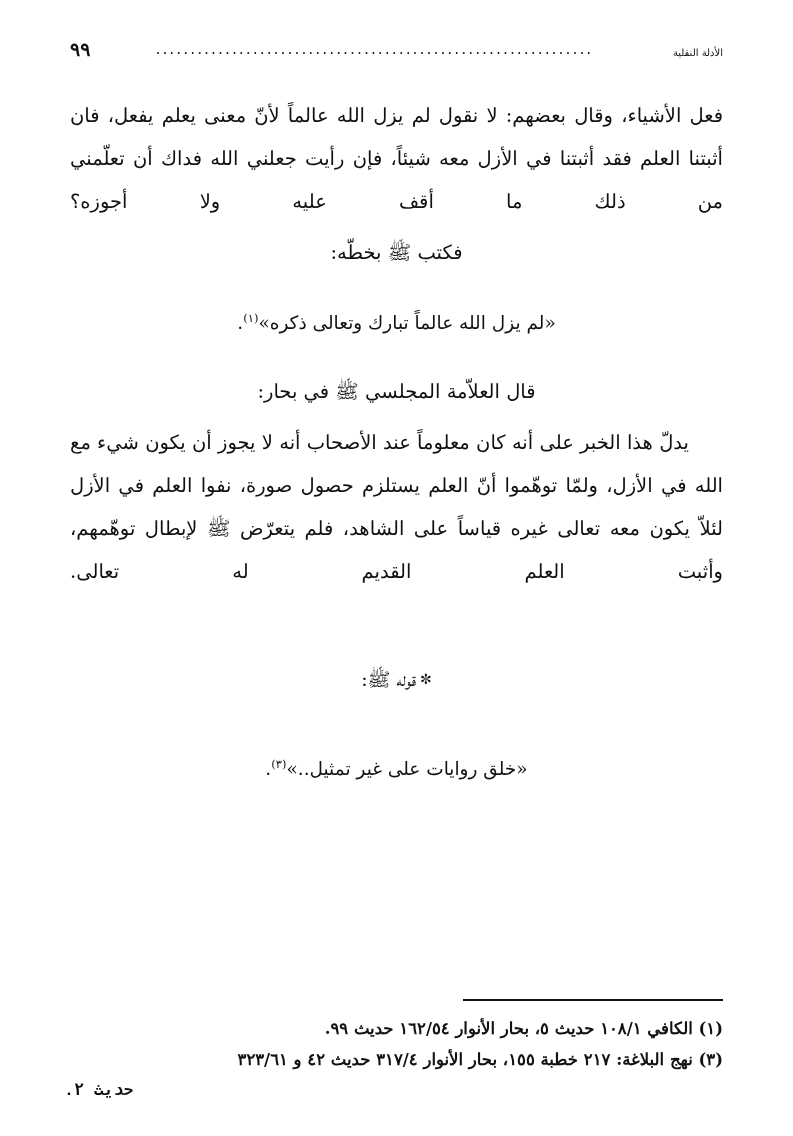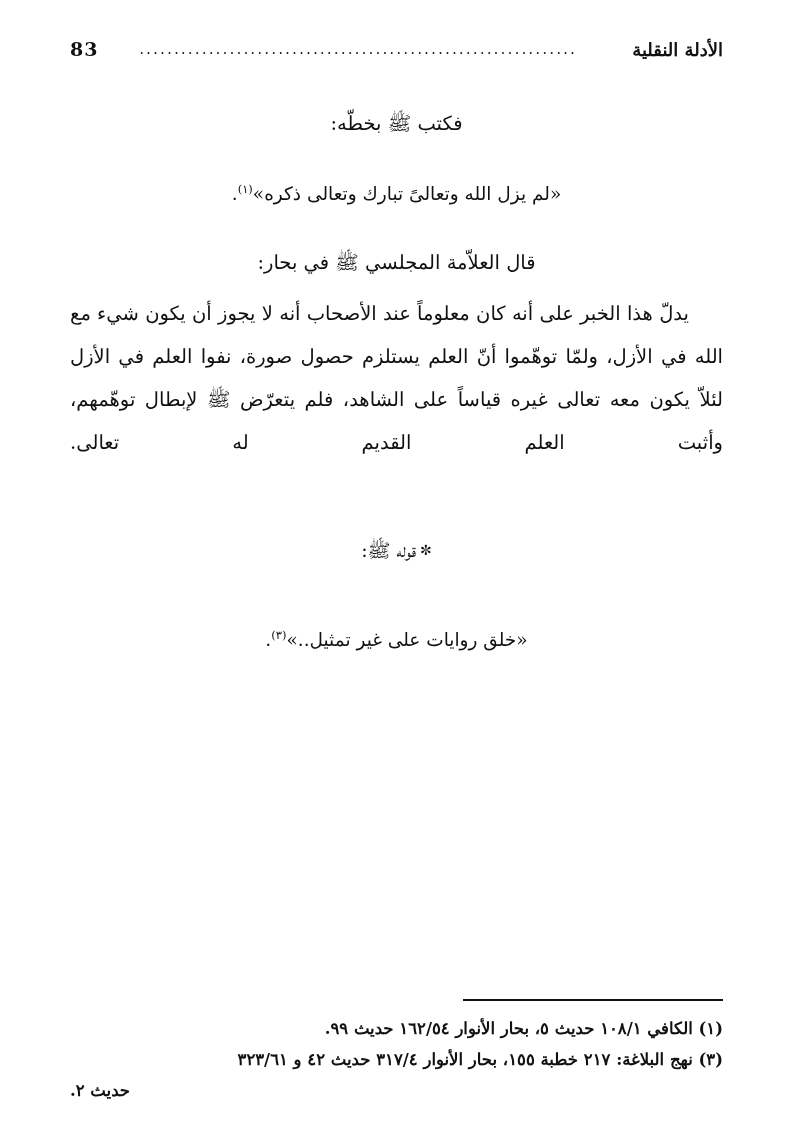--- a/index.html
+++ b/index.html
@@ -30,22 +30,22 @@
     display: flex;
     flex-direction: row;
     align-items: baseline;
     justify-content: space-between;
     width: 100%;
     margin-top: 8px;
     margin-bottom: 34px;
     direction: rtl;
   }
   .header-title {
-    font-size: 18px;
-    font-weight: bold;
+    font-size: 10px;
+    font-weight: normal;
     white-space: nowrap;
     letter-spacing: 0px;
     margin-left: 14px;
   }
   .header-dots {
     flex: 1 1 auto;
     margin: 0 8px;
     overflow: hidden;
     white-space: nowrap;
     font-size: 14px;
@@ -102,21 +102,21 @@
   }
   .star {
     font-size: 14px;
     vertical-align: 2px;
     margin-left: 4px;
   }
 
   
   .footnotes {
     position: absolute;
-    left: 70px;
+    left: 64px;
     right: 70px;
     bottom: 30px;
     direction: rtl;
   }
   .fn-rule {
     width: 260px;
     height: 2px;
     background: #111;
     margin: 0 0 12px auto;
   }
@@ -126,44 +126,46 @@
     font-weight: bold;
     text-align: justify;
     text-align-last: right;
     direction: rtl;
   }
   .fn-last-line {
     font-size: 16.5px;
     line-height: 31px;
     font-weight: bold;
     text-align: left;
+    font-family: Liberation Mono, monospace;
   }
 </style>
 </head>
 <body>
 
 <div class="page">
 
   <div class="header">
     <span class="header-title">الأدلة النقلية</span>
     <span class="header-dots">...............................................................</span>
-    <span class="header-page">83</span>
+    <span class="header-page">٩٩</span>
   </div>
 
   <div class="body">
 
+    <p class="para">فعل الأشياء، وقال بعضهم: لا نقول لم يزل الله عالماً لأنّ معنى يعلم يفعل، فان أثبتنا العلم فقد أثبتنا في الأزل معه شيئاً، فإن رأيت جعلني الله فداك أن تعلّمني من ذلك ما أقف عليه ولا أجوزه؟</p>
 
     <div class="gap-sm"></div>
 
     <p class="para center-line">فكتب ﷺ بخطّه:</p>
 
     <div class="gap-sm"></div>
 
     <p class="quote">
-      <span>«لم يزل الله وتعالىً تبارك وتعالى ذكره»</span><sup class="fn">(١)</sup><span>.</span>
+      <span>«لم يزل الله عالماً تبارك وتعالى ذكره»</span><sup class="fn">(١)</sup><span>.</span>
     </p>
 
     <div class="gap-sm"></div>
 
     <p class="para center-line">قال العلاّمة المجلسي ﷺ في بحار:</p>
 
     <div class="gap-sm"></div>
 
     <p class="para indent">يدلّ هذا الخبر على أنه كان معلوماً عند الأصحاب أنه لا يجوز أن يكون شيء مع الله في الأزل، ولمّا توهّموا أنّ العلم يستلزم حصول صورة، نفوا العلم في الأزل لئلاّ يكون معه تعالى غيره قياساً على الشاهد، فلم يتعرّض ﷺ لإبطال توهّمهم، وأثبت العلم القديم له تعالى.</p>
 

